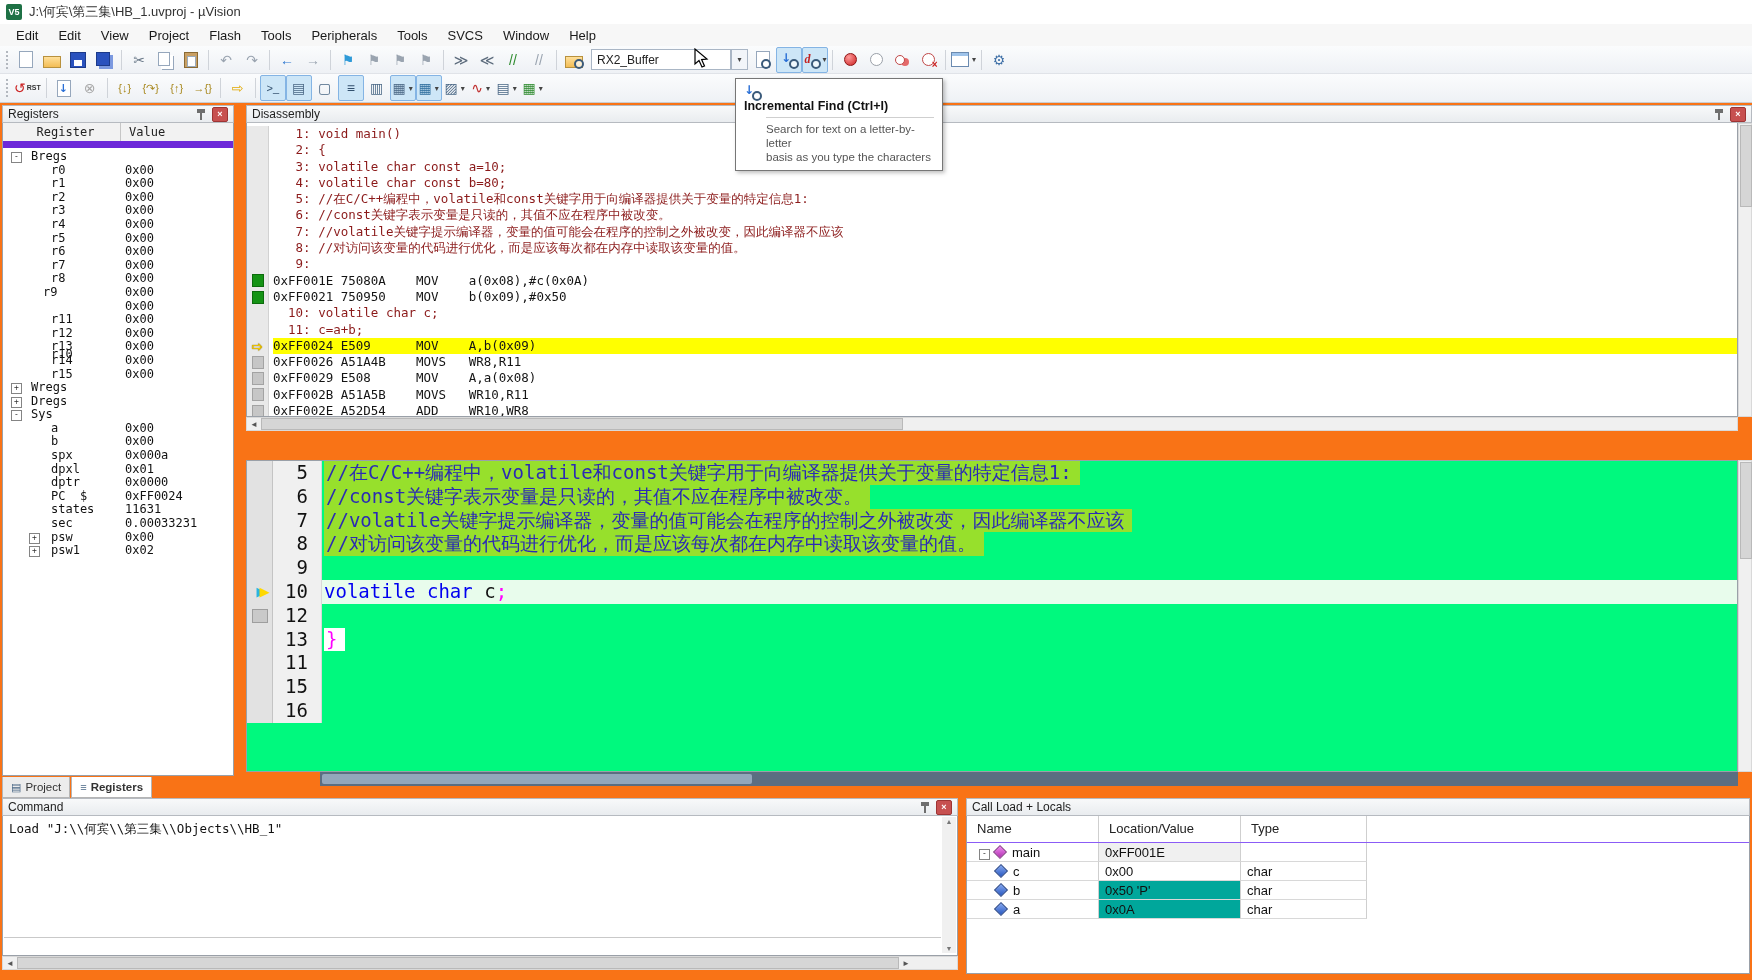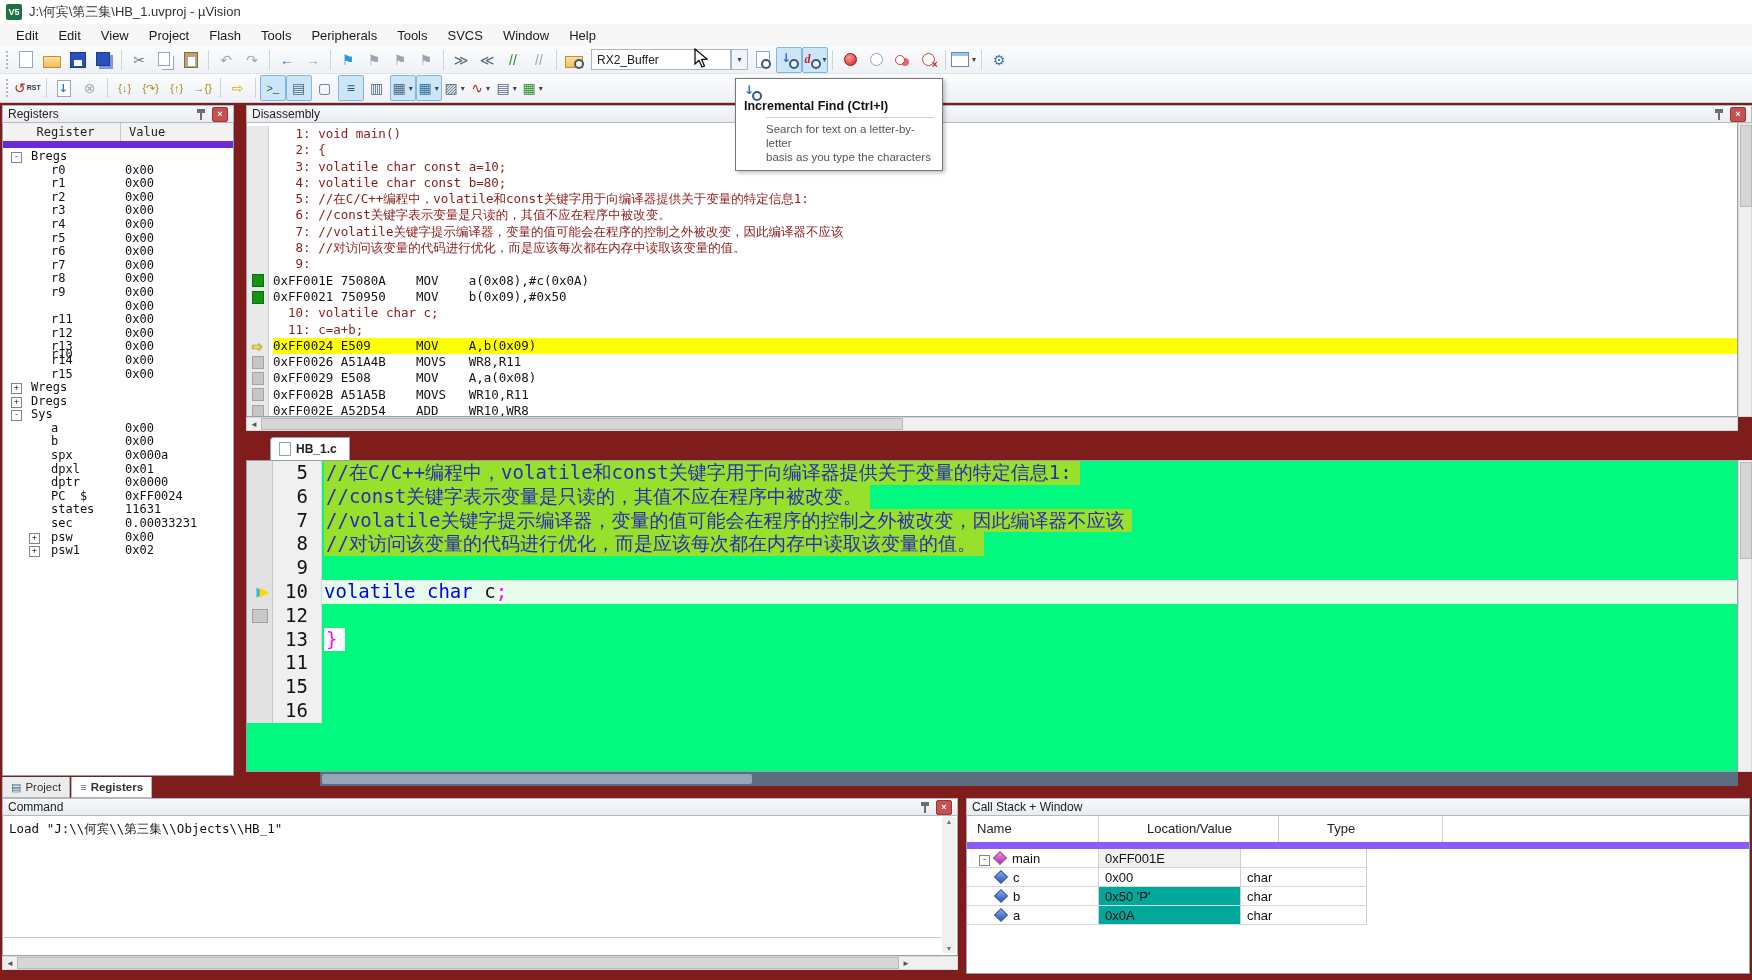--- a/index.html
+++ b/index.html
@@ -1,16 +1,16 @@
 <!DOCTYPE html>
 <html><head>
 <meta charset="utf-8">
 <style>
   html,body{margin:0;padding:0;background:#cfd6de;}
-  #app{position:relative;width:1752px;height:980px;overflow:hidden;background:#7f1d1d;
+  #app{position:relative;width:1752px;height:980px;overflow:hidden;background:#f97316;
        font-family:"Liberation Sans",sans-serif;color:#222;}
   
   #titlebar{position:absolute;left:0;top:0;width:1752px;height:24px;background:#fff;
     border-bottom:1px solid #e3e3e3;display:flex;align-items:center;}
   #appicon{width:16px;height:16px;margin:0 7px 0 6px;background:#1e7145;border-radius:2px;
     color:#fff;font:bold 9px/16px "Liberation Sans",sans-serif;text-align:center;}
   #wintitle{font-size:13px;color:#333;}
   #menubar{position:absolute;left:0;top:24px;width:1752px;height:22px;background:#f7f7f7;
     display:flex;align-items:center;padding-left:6px;box-sizing:border-box;}
   .mitem{font-size:13px;color:#1a1a1a;padding:2px 10px;cursor:default;}
@@ -145,21 +145,21 @@
     border:1px solid #9aa0a8;border-top:none;box-sizing:border-box;}
   #cmd-log{position:absolute;left:6px;top:5px;font:12.5px/16px "DejaVu Sans Mono",monospace;color:#111;white-space:pre;}
   #cmd-v{right:1px;top:1px;height:136px;left:auto;border:none;background:#f0f0f0;}
   .varrow{position:absolute;left:0;width:14px;text-align:center;font-size:7px;color:#777;}
   #cmd-inputline{position:absolute;left:1px;right:16px;bottom:1px;height:16px;border-top:1px solid #c9c9c9;background:#fff;}
   #cmd-h{left:0;top:158px;width:956px;}
   
   #callstack-panel{position:absolute;left:966px;top:798px;width:784px;height:176px;}
   #cs-body{position:absolute;left:0;top:18px;width:100%;height:158px;background:#fff;
     border:1px solid #9aa0a8;border-top:none;box-sizing:border-box;font-size:13px;}
-  .cs-hdr{display:flex;height:26px;line-height:26px;color:#222;border-bottom:7px solid #8b5cf6;gap:38px;}
+  .cs-hdr{display:flex;height:26px;line-height:26px;color:#222;border-bottom:1px solid #8b5cf6;}
   .cs-hdr span{padding-left:10px;box-sizing:border-box;border-right:1px solid #cfcfcf;}
   .cs-c1{width:132px;} .cs-c2{width:142px;} .cs-c3{width:126px;}
   .cs-row{display:flex;height:19px;line-height:19px;color:#111;}
   .cs-row .cell{box-sizing:border-box;border-right:1px solid #cfcfcf;border-bottom:1px solid #d8d8d8;padding-left:6px;white-space:pre;}
   .cs-loc.grey{background:#f0f0f0;}
   .cs-loc.teal{background:#00A79B;}
   .diamond{display:inline-block;width:8px;height:8px;transform:rotate(45deg);margin:0 7px 0 3px;}
   .d-magenta{background:linear-gradient(135deg,#f08af0,#b030b0);border:1px solid #803080;}
   .d-blue{background:linear-gradient(135deg,#86a8f0,#2858c0);border:1px solid #1a3a80;}
   .cs-twist{display:inline-block;width:9px;height:9px;border:1px solid #848484;background:#fff;
@@ -390,21 +390,21 @@
           <div class="reg-row"><span class="rbox" style="left: 8px;">-</span><span class="rname" style="left: 28px;">Bregs</span></div>
           <div class="reg-row"><span class="rname" style="left: 48px;">r0</span><span class="rval">0x00</span></div>
           <div class="reg-row"><span class="rname" style="left: 48px;">r1</span><span class="rval">0x00</span></div>
           <div class="reg-row"><span class="rname" style="left: 48px;">r2</span><span class="rval">0x00</span></div>
           <div class="reg-row"><span class="rname" style="left: 48px;">r3</span><span class="rval">0x00</span></div>
           <div class="reg-row"><span class="rname" style="left: 48px;">r4</span><span class="rval">0x00</span></div>
           <div class="reg-row"><span class="rname" style="left: 48px;">r5</span><span class="rval">0x00</span></div>
           <div class="reg-row"><span class="rname" style="left: 48px;">r6</span><span class="rval">0x00</span></div>
           <div class="reg-row"><span class="rname" style="left: 48px;">r7</span><span class="rval">0x00</span></div>
           <div class="reg-row"><span class="rname" style="left: 48px;">r8</span><span class="rval">0x00</span></div>
-          <div class="reg-row"><span class="rname" style="left: 48px; text-align: right;">r9</span><span class="rval">0x00</span></div>
+          <div class="reg-row"><span class="rname" style="left: 40px; text-align: right;">r9</span><span class="rval">0x00</span></div>
           <div class="reg-row"><span class="rname" style="left: 48px; margin-top: 48px;">r10</span><span class="rval">0x00</span></div>
           <div class="reg-row"><span class="rname" style="left: 48px;">r11</span><span class="rval">0x00</span></div>
           <div class="reg-row"><span class="rname" style="left: 48px;">r12</span><span class="rval">0x00</span></div>
           <div class="reg-row"><span class="rname" style="left: 48px;">r13</span><span class="rval">0x00</span></div>
           <div class="reg-row"><span class="rname" style="left: 48px;">r14</span><span class="rval">0x00</span></div>
           <div class="reg-row"><span class="rname" style="left: 48px;">r15</span><span class="rval">0x00</span></div>
           <div class="reg-row"><span class="rbox" style="left: 8px;">+</span><span class="rname" style="left: 28px;">Wregs</span></div>
           <div class="reg-row"><span class="rbox" style="left: 8px;">+</span><span class="rname" style="left: 28px;">Dregs</span></div>
           <div class="reg-row"><span class="rbox" style="left: 8px;">-</span><span class="rname" style="left: 28px;">Sys</span></div>
           <div class="reg-row"><span class="rname" style="left: 48px;">a</span><span class="rval">0x00</span></div>
@@ -462,26 +462,20 @@
     <div id="dis-h" class="hscroll">
       <span class="harrow">◄</span>
       <div class="hthumb" style="width:640px"></div>
     </div>
     <div id="dis-v" class="vscroll">
       <div class="vthumb" style="top:1px;height:80px"></div>
     </div>
   </div>
 
   <div id="editor-win">
-    <div id="edit-tabbar">
-      <div class="etab">
-        <span class="ticn"></span>
-        <span>HB_1.c</span>
-      </div>
-    </div>
     <div id="edit-body">
         <div class="ed-row">
           <span class="emargin"></span>
           <span class="enum">5</span>
           <span class="egap"></span>
           <span class="eline"><span class="epatch comment">//在C/C++编程中，volatile和const关键字用于向编译器提供关于变量的特定信息1:</span></span>
         </div>
         <div class="ed-row">
           <span class="emargin"></span>
           <span class="enum">6</span>
@@ -572,21 +566,21 @@
     </div>
     <div id="cmd-h" class="hscroll">
       <span class="harrow">◄</span>
       <div class="hthumb" style="width:880px"></div>
       <span class="harrow">►</span>
     </div>
   </div>
 
   <div id="callstack-panel">
     <div class="ptitle">
-      <span>Call Stack + Window</span>
+      <span>Call Load + Locals</span>
       <span class="sp"></span>
     </div>
     <div id="cs-body">
       <div class="cs-hdr">
         <span class="cs-c1">Name</span>
         <span class="cs-c2">Location/Value</span>
         <span class="cs-c3">Type</span>
       </div>
       <div id="cs-rows">
           <div class="cs-row">

